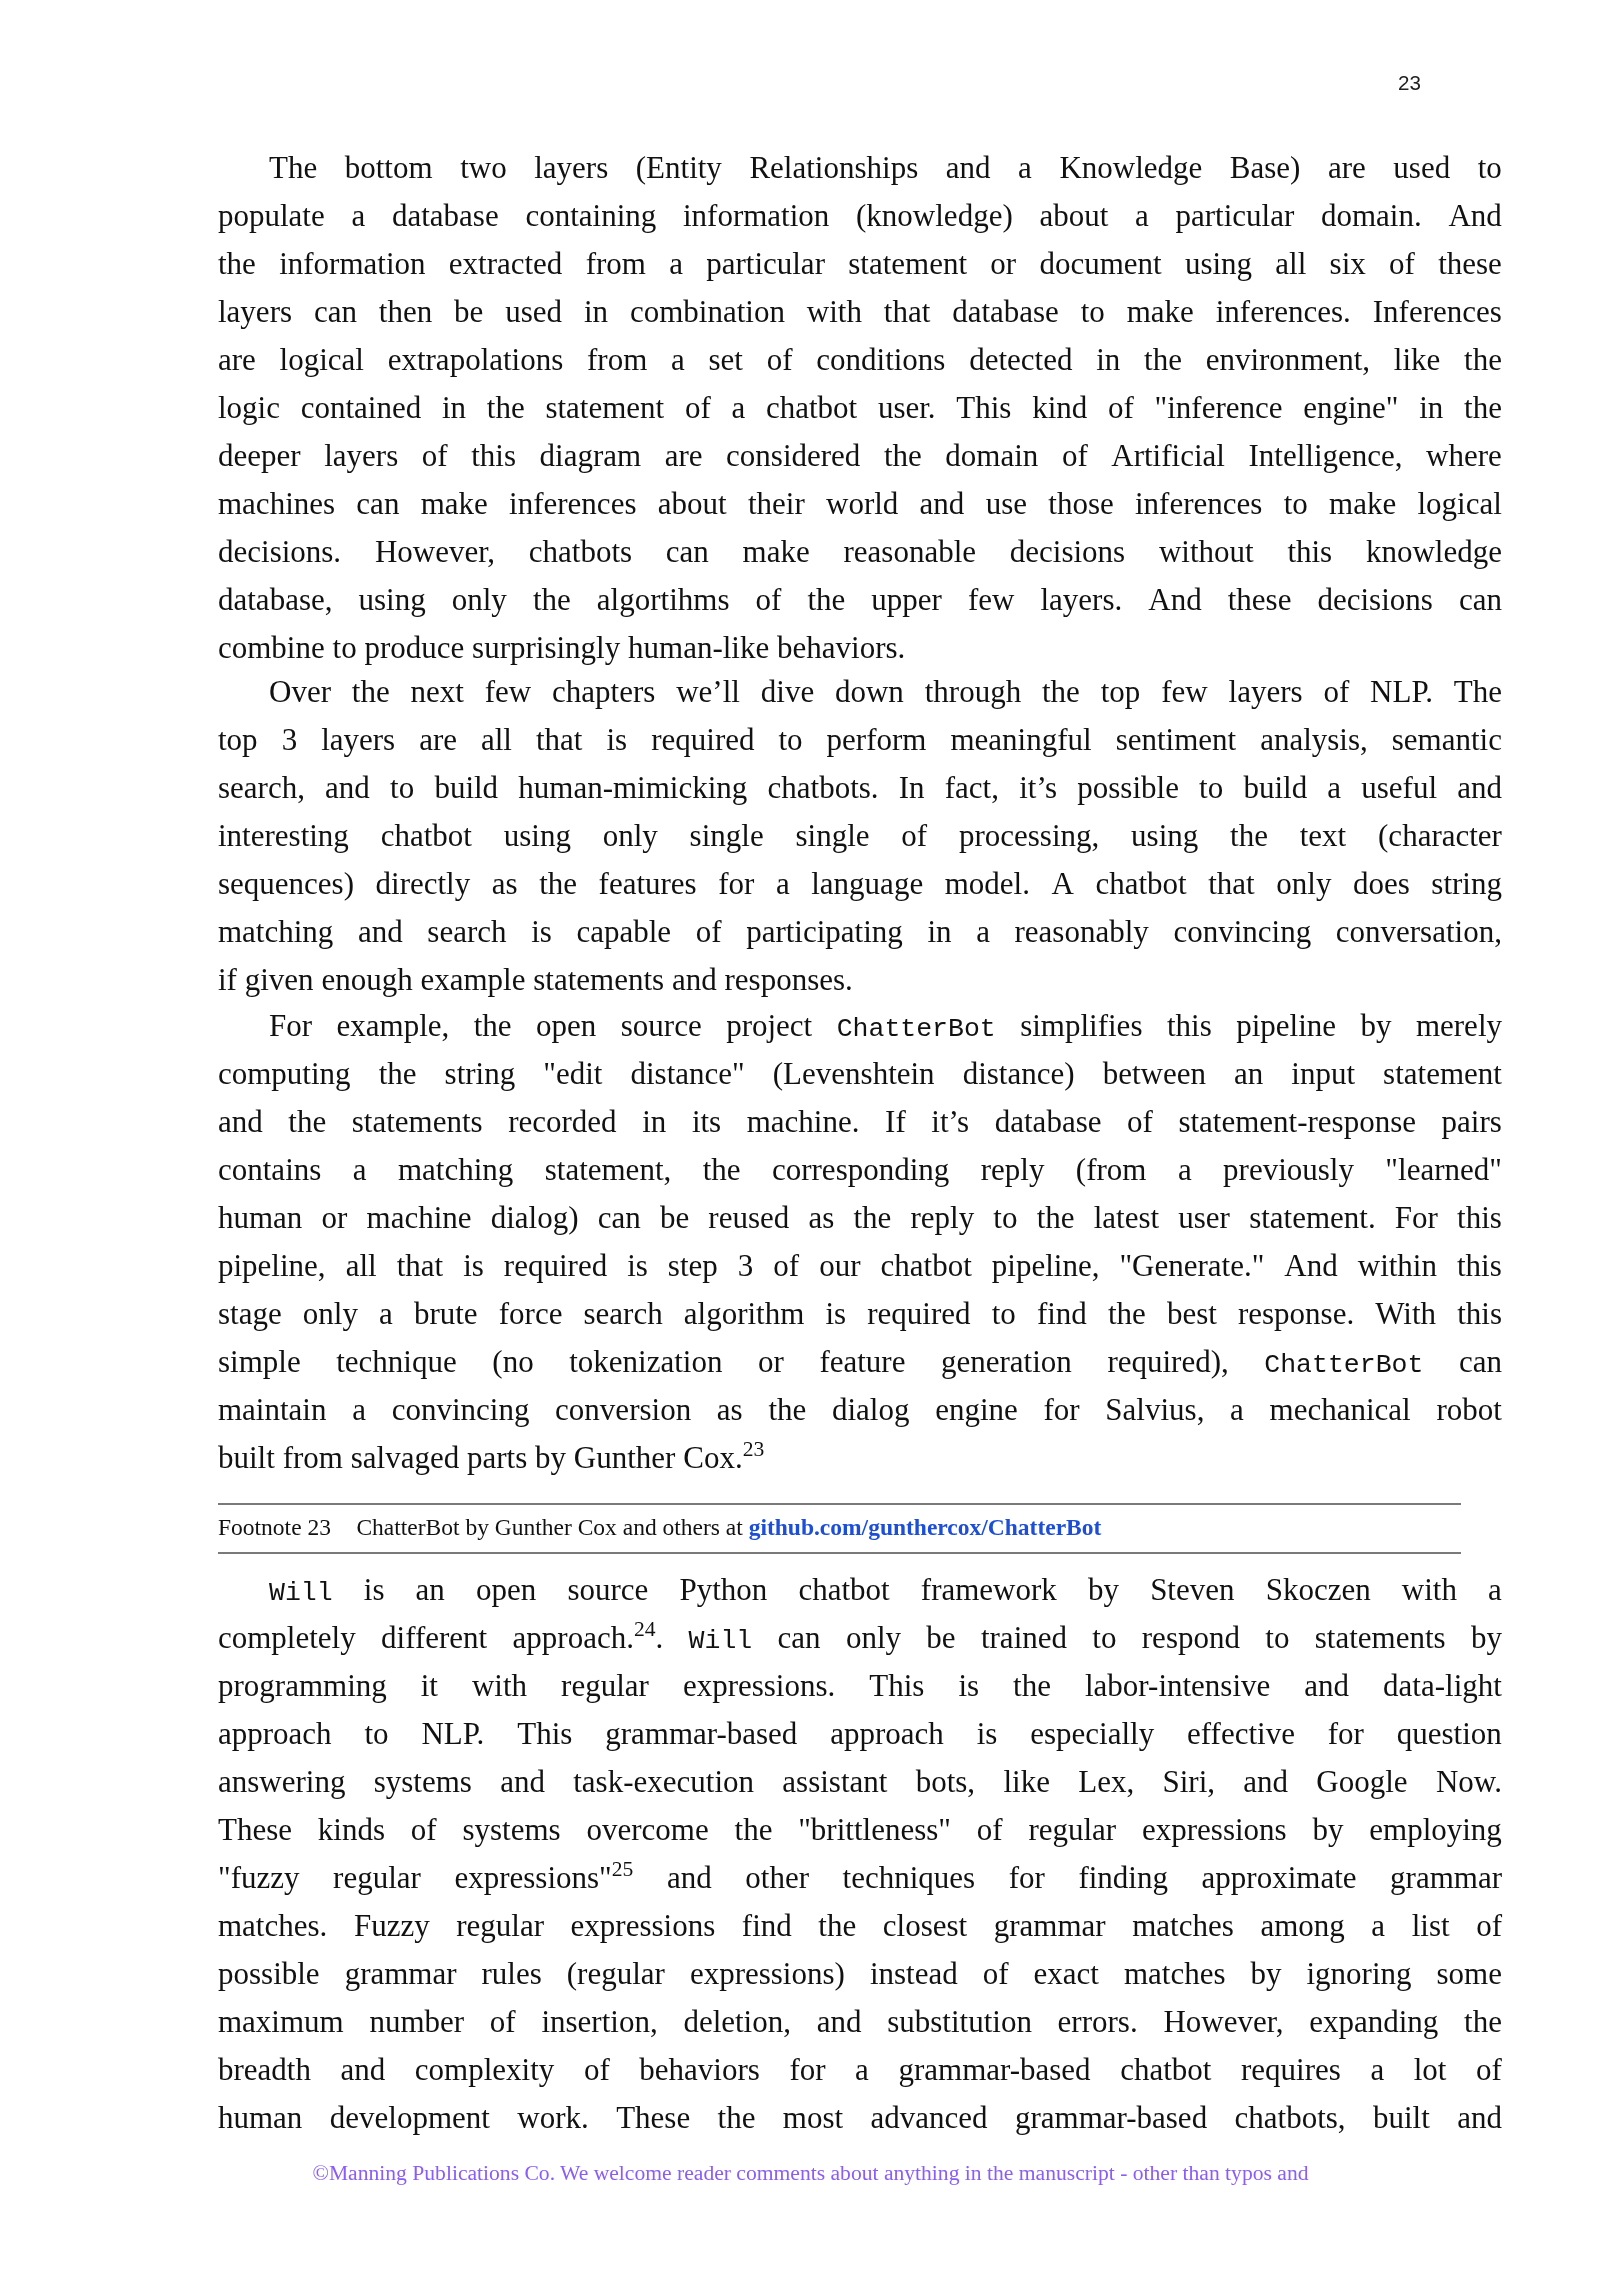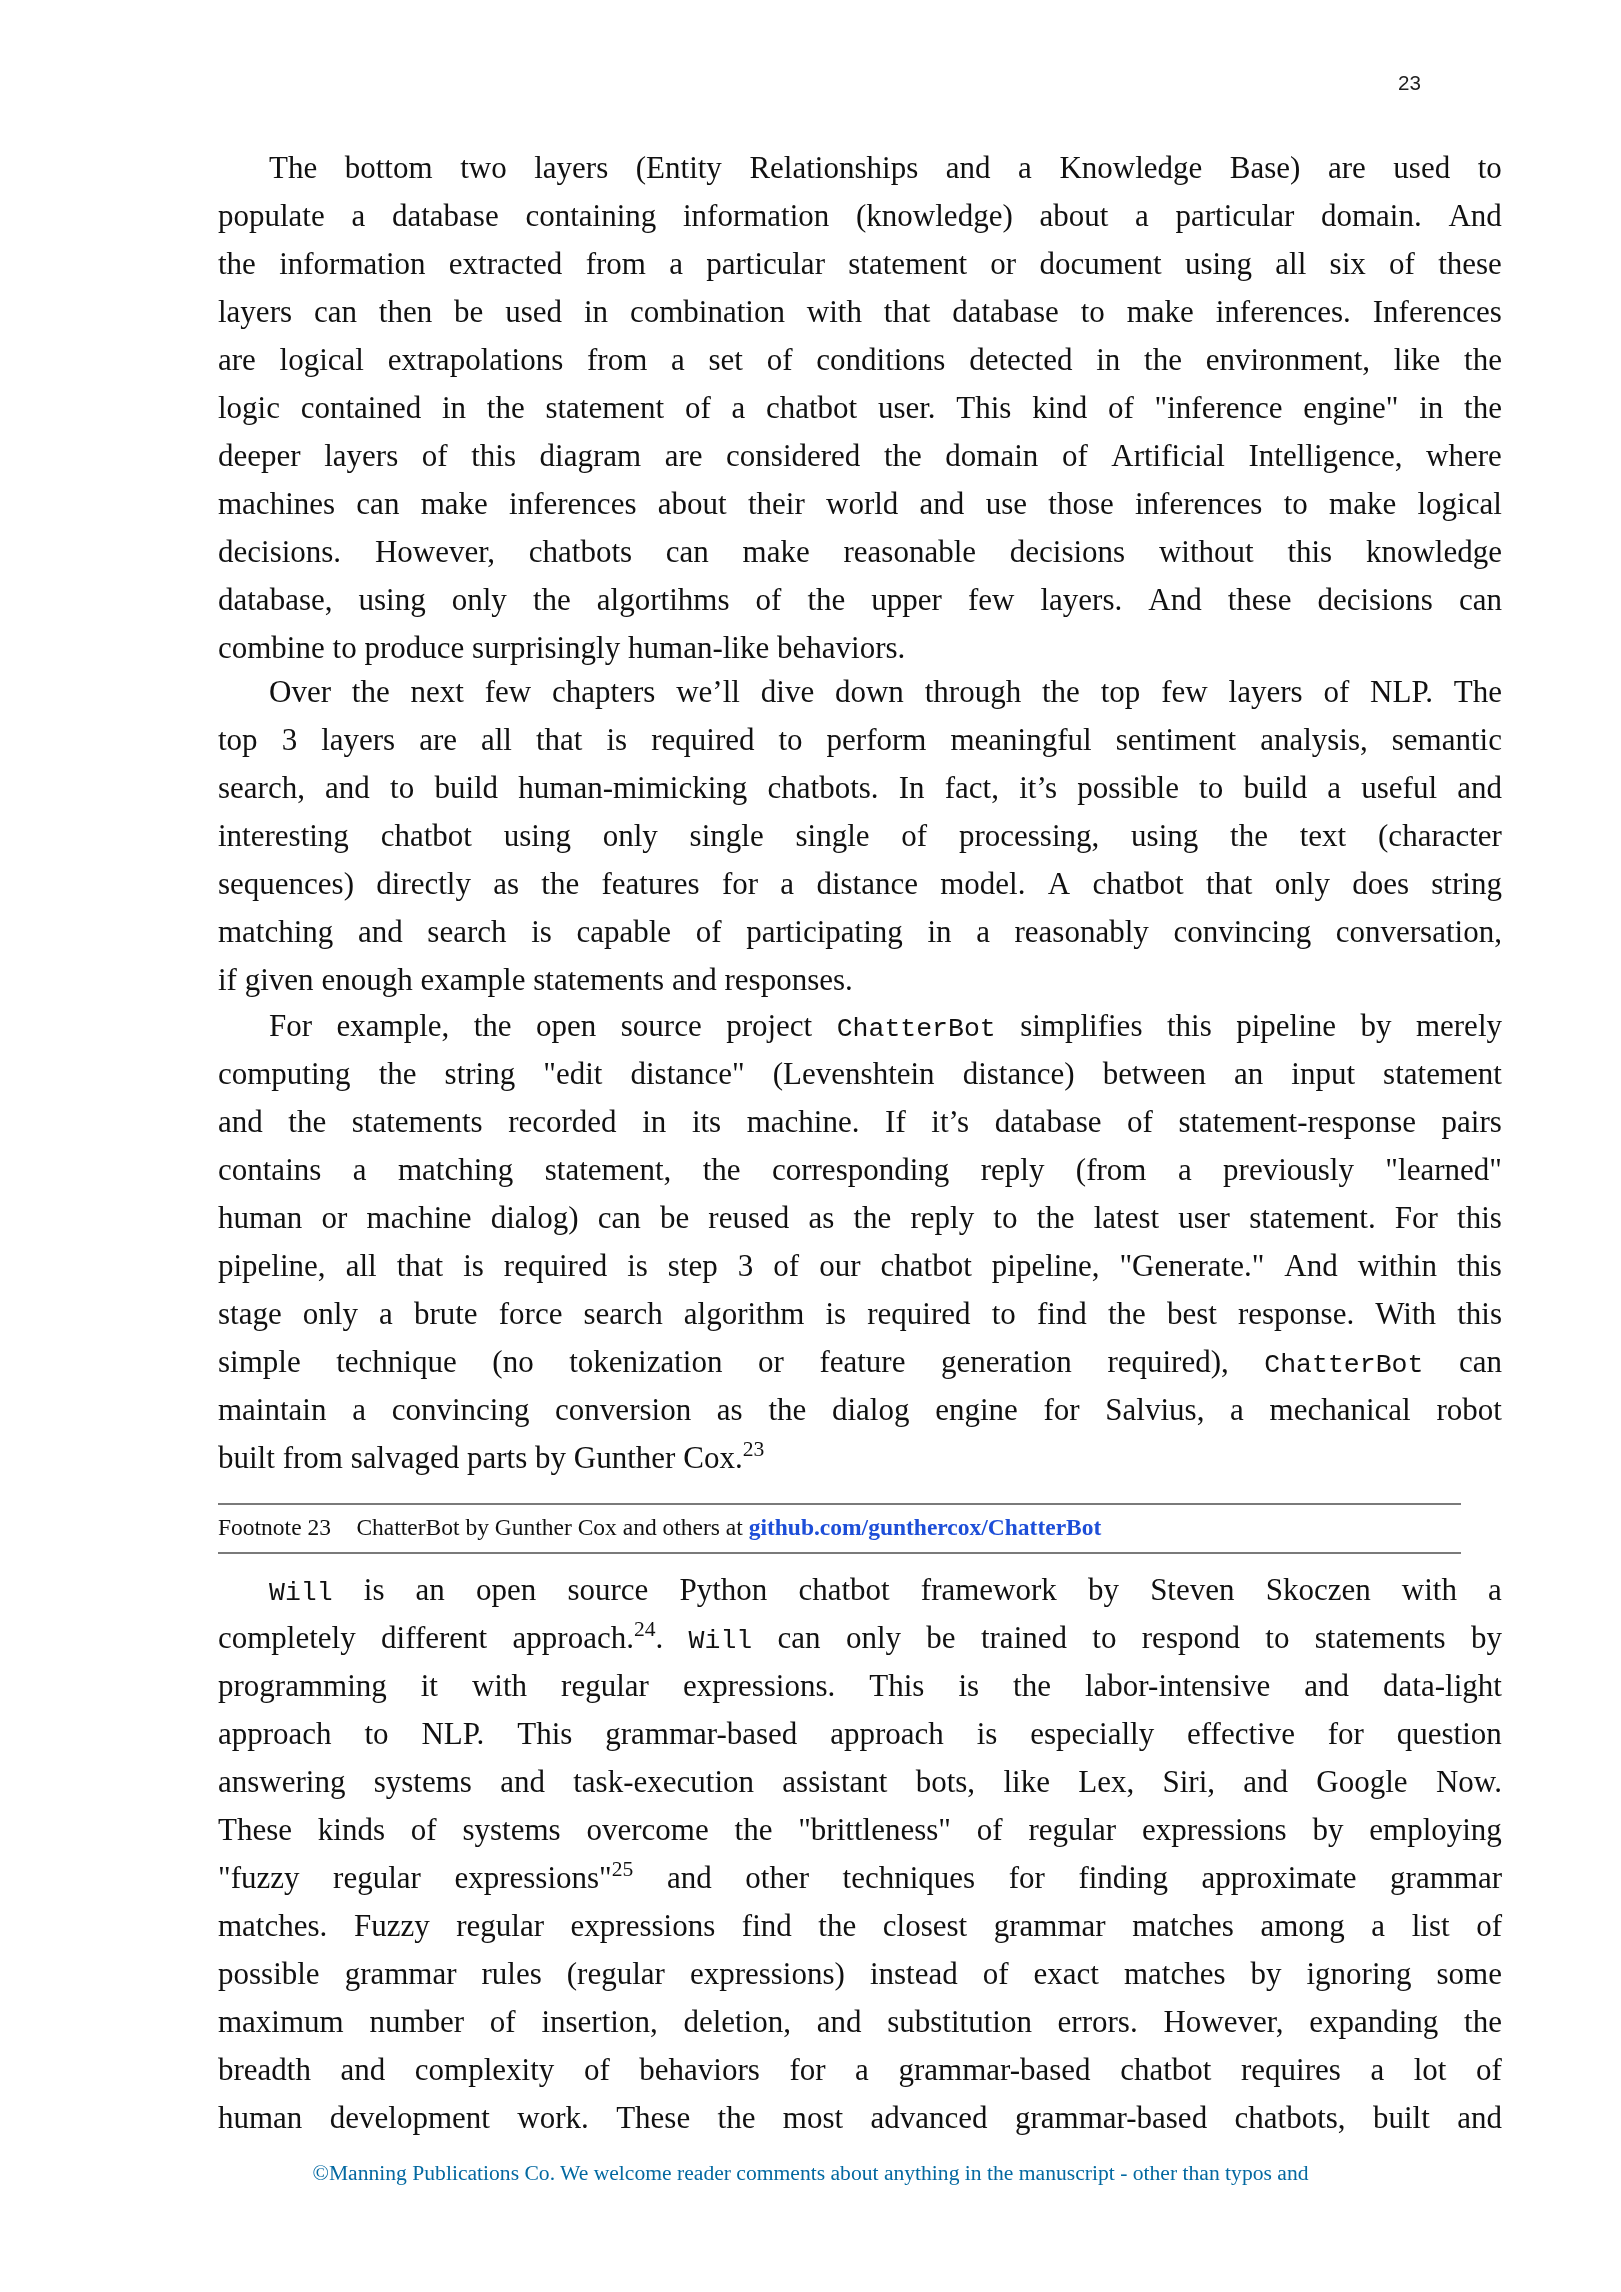--- a/index.html
+++ b/index.html
@@ -21,21 +21,21 @@
   .footnote-rule { position: absolute; left: 218px; width: 1243px; height: 2px; background: #7a7a7a; }
   .footnote-text {
     position: absolute; left: 218px; top: 1514px;
     font-family: "Liberation Serif", serif; font-size: 23.5px; color: #111; white-space: nowrap;
   }
   .footnote-text .label { margin-right: 19.6px; }
   .footnote-text a { color: #1d4ed8; text-decoration: none; font-weight: bold; }
   .footer {
     position: absolute; left: 0; width: 1621px; top: 2159px;
     font-family: "Liberation Serif", serif; font-size: 21.6px; line-height: 29px;
-    text-align: center; color: #0369a1;
+    text-align: center; color: #8b5cf6;
   }
   .footer div { white-space: nowrap; }
   
   .jline { display: flex; justify-content: space-between; align-items: baseline; }
   .jline.left { justify-content: flex-start; gap: 7.8px; }
 </style>
 </head>
 <body>
 
 <div class="page-number">23</div>
@@ -271,21 +271,21 @@
         <span><span>(character</span></span>
       </div>
       <div class="line jline">
         <span><span>sequences)</span></span>
         <span><span>directly</span></span>
         <span><span>as</span></span>
         <span><span>the</span></span>
         <span><span>features</span></span>
         <span><span>for</span></span>
         <span><span>a</span></span>
-        <span><span>distance</span></span>
+        <span><span>language</span></span>
         <span><span>model.</span></span>
         <span><span>A</span></span>
         <span><span>chatbot</span></span>
         <span><span>that</span></span>
         <span><span>only</span></span>
         <span><span>does</span></span>
         <span><span>string</span></span>
       </div>
       <div class="line jline">
         <span><span>matching</span></span>

